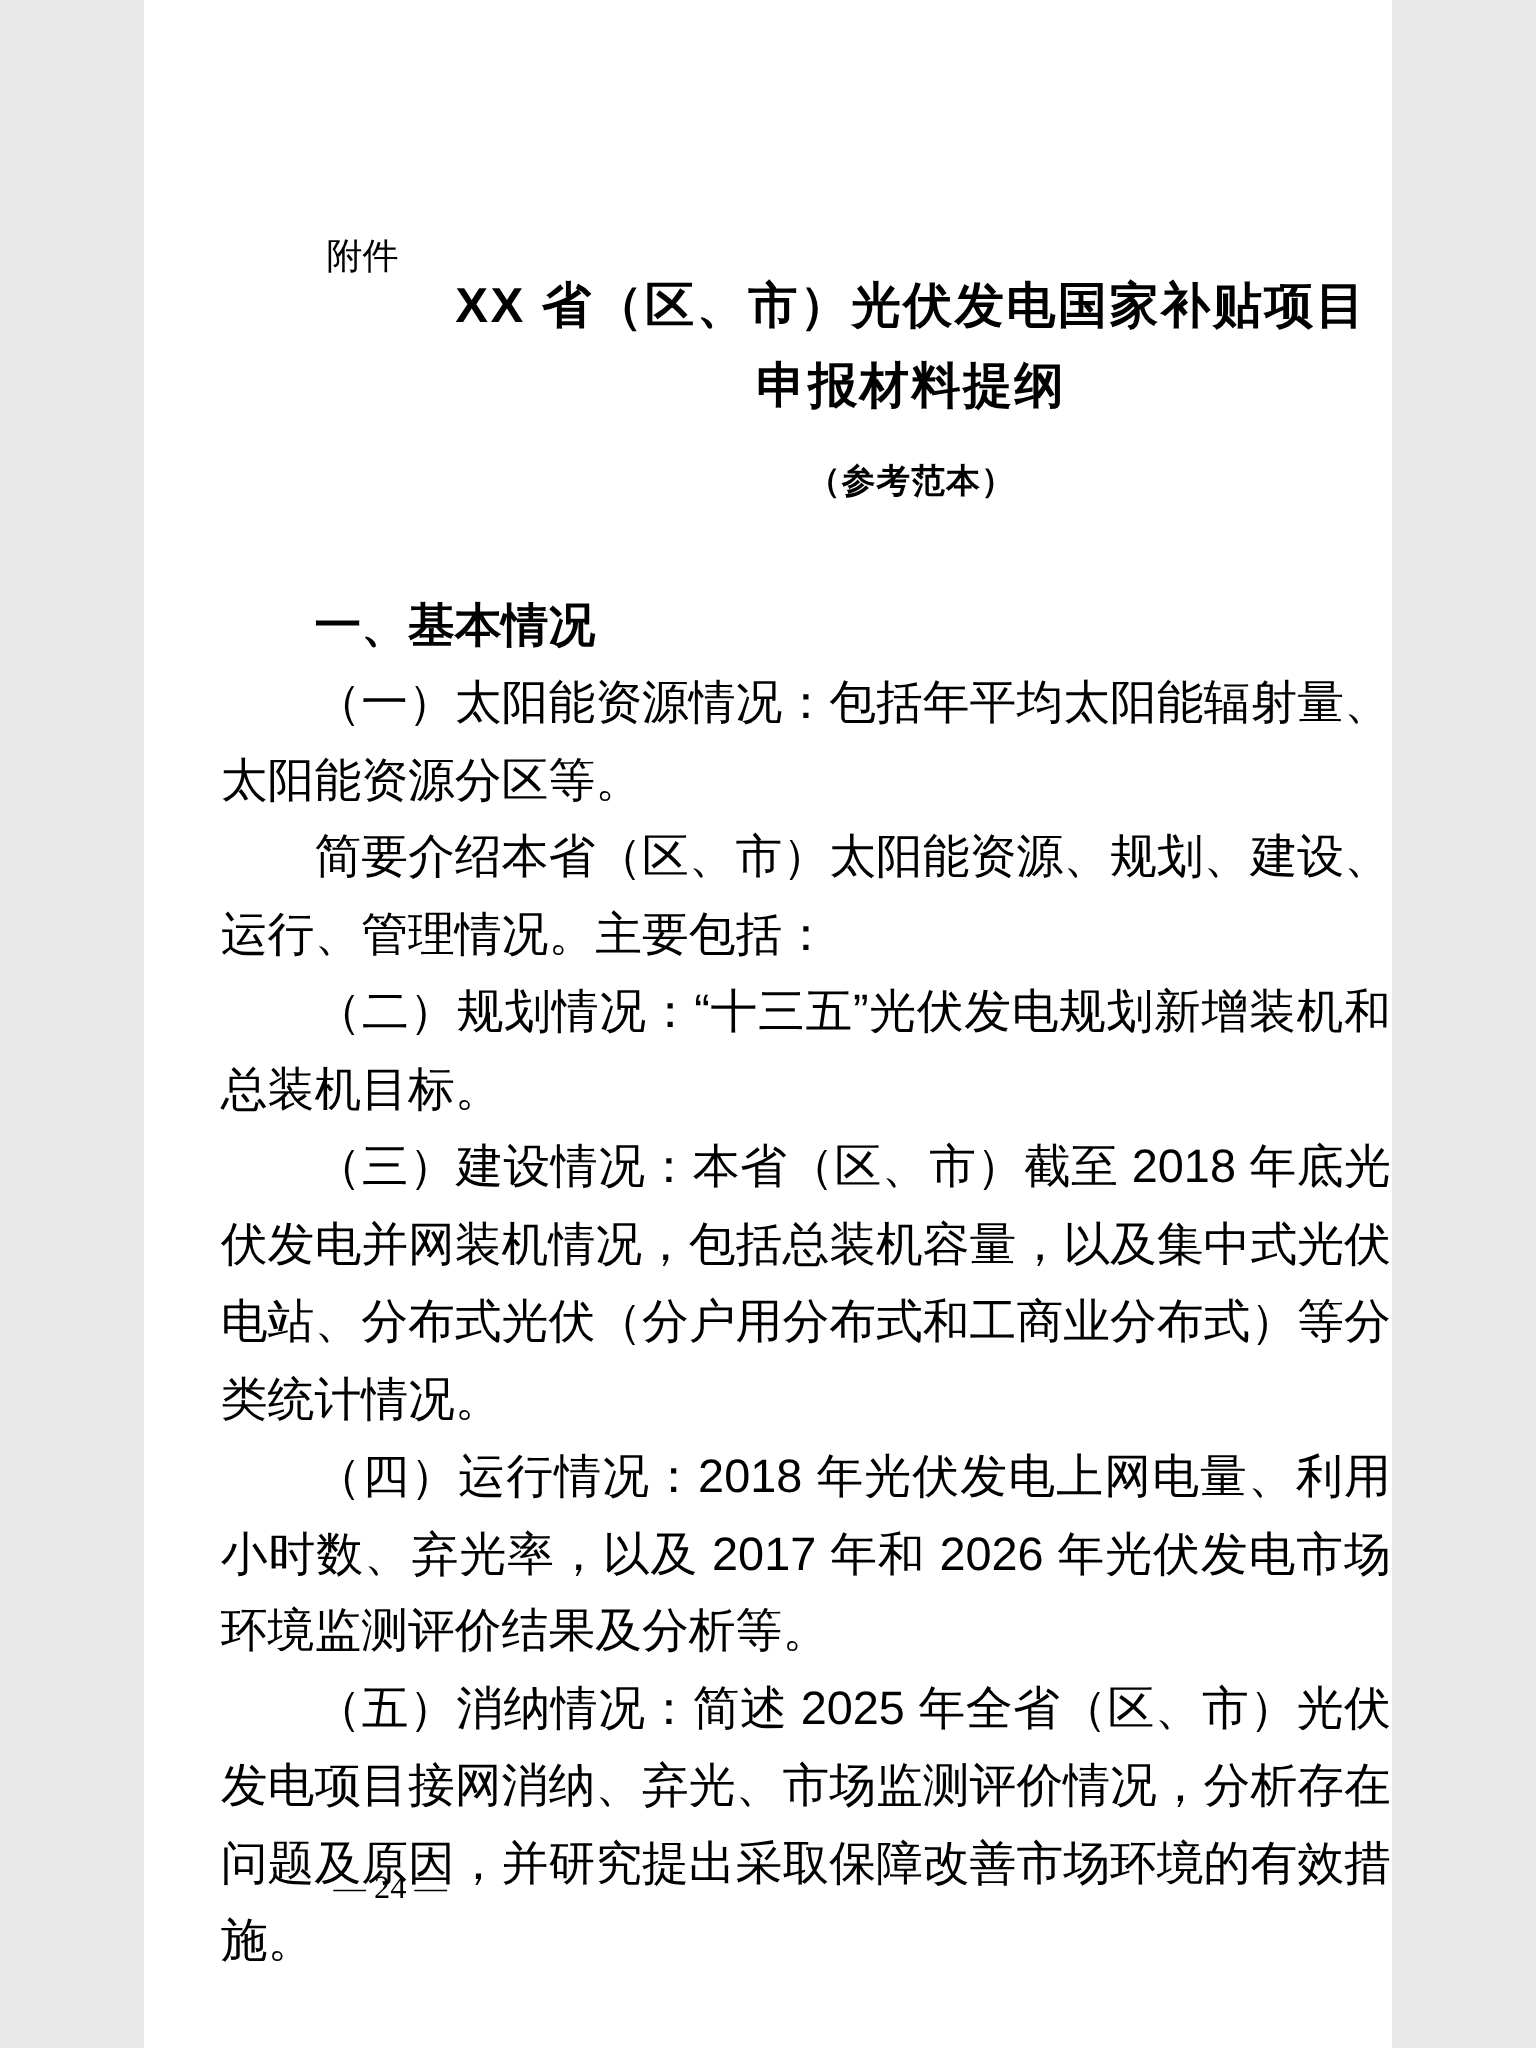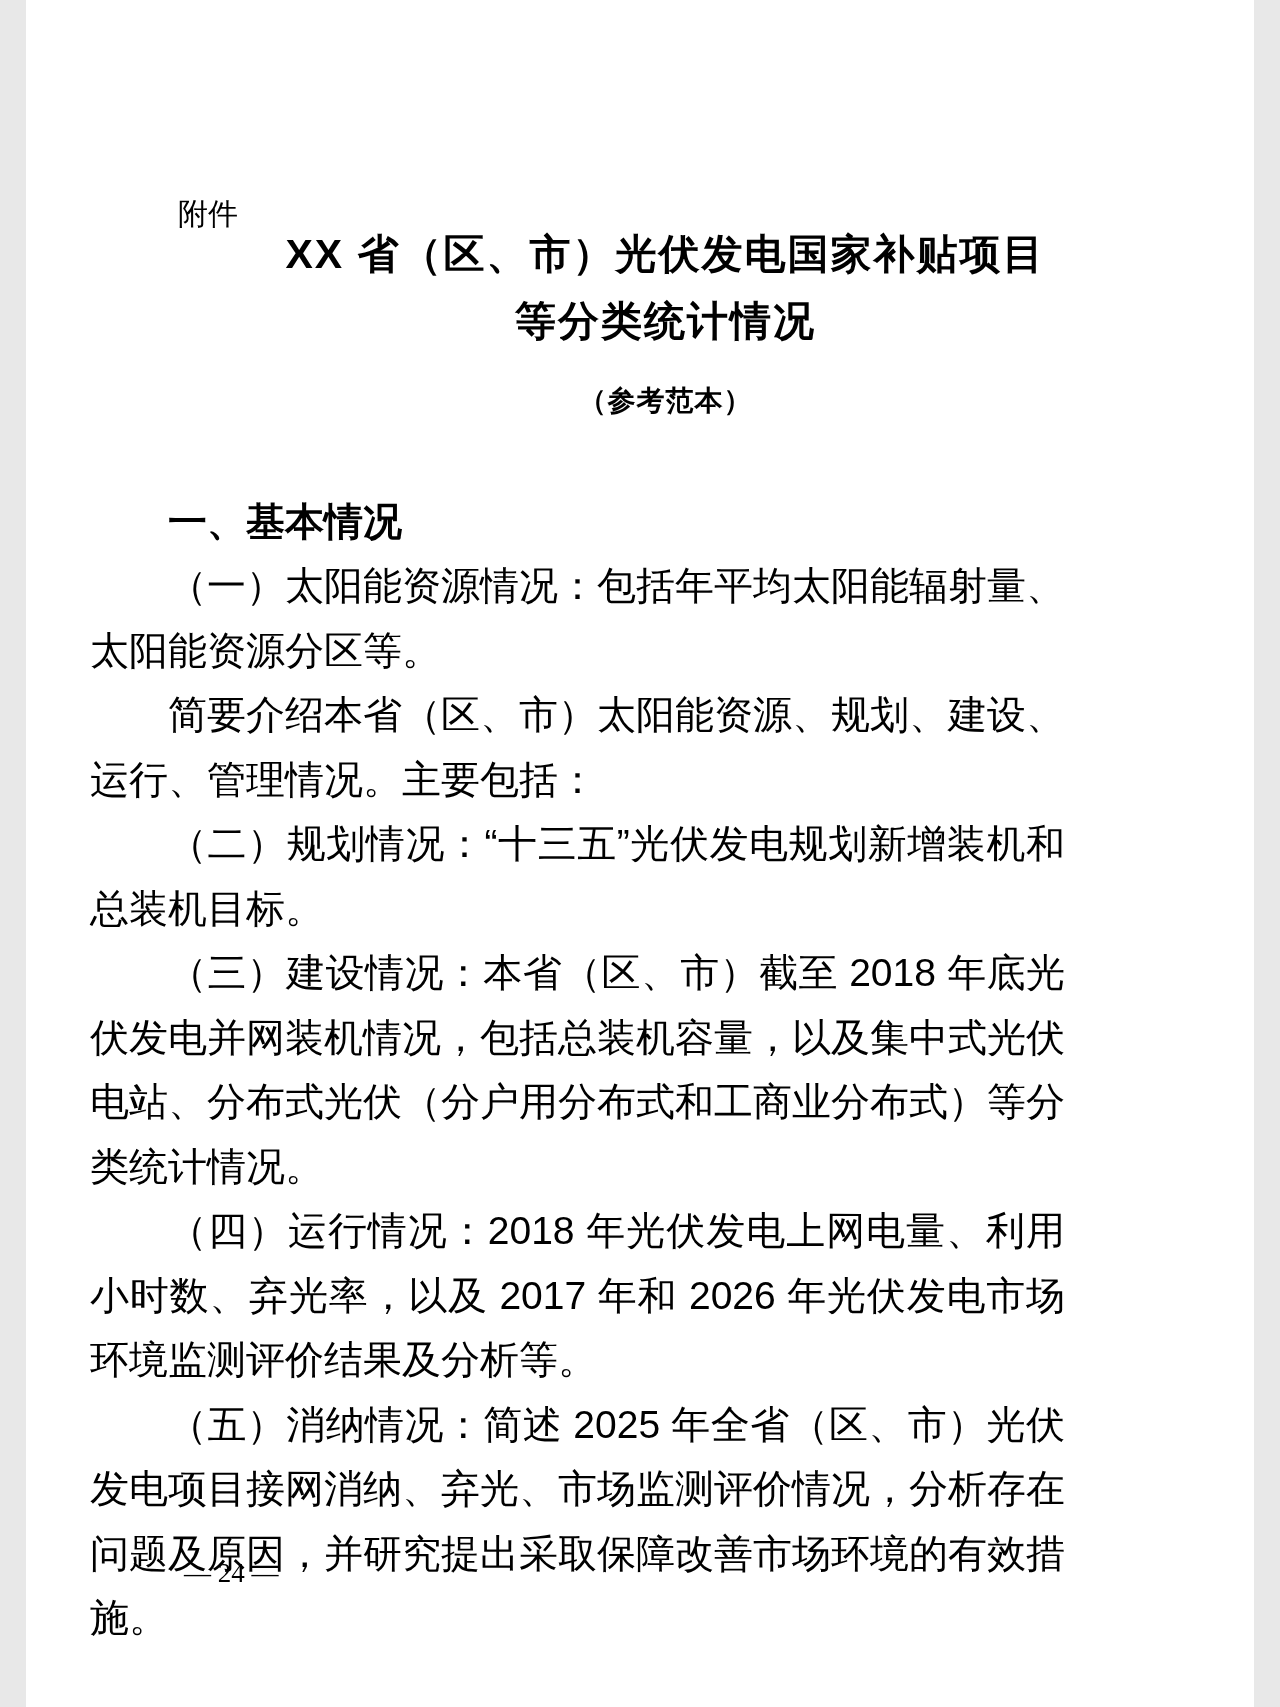--- a/index.html
+++ b/index.html
@@ -2,21 +2,21 @@
 <html><head>
 <meta charset="utf-8">
 <style>
   html, body {
     margin: 0;
     padding: 0;
     background: #e8e8e8;
   }
   .page {
     position: relative;
-    width: 1228px;
+    width: 1040px;
     height: 1707px;
     margin: 0 auto;
     background: #ffffff;
     color: #000000;
     font-family: "Liberation Sans", "DejaVu Sans", sans-serif;
     overflow: hidden;
   }
   .attachment {
     padding-top: 196px;
     padding-left: 152px;
@@ -74,21 +74,21 @@
 </style>
 </head>
 <body>
 
 <div class="page">
 
   <div class="attachment">附件</div>
 
   <div class="title-block">
     <div class="title-line1">XX 省（区、市）光伏发电国家补贴项目</div>
-    <div class="title-line2">等分类统计情况</div>
+    <div class="title-line2">申报材料提纲</div>
     <div class="subtitle">（参考范本）</div>
   </div>
 
   <div class="body-block">
     <p class="section-heading">一、基本情况</p>
     <p>（一）太阳能资源情况：包括年平均太阳能辐射量、太阳能资源分区等。</p>
     <p>简要介绍本省（区、市）太阳能资源、规划、建设、运行、管理情况。主要包括：</p>
     <p>（二）规划情况：“十三五”光伏发电规划新增装机和总装机目标。</p>
     <p>（三）建设情况：本省（区、市）截至 2018 年底光伏发电并网装机情况，包括总装机容量，以及集中式光伏电站、分布式光伏（分户用分布式和工商业分布式）等分类统计情况。</p>
     <p>（四）运行情况：2018 年光伏发电上网电量、利用小时数、弃光率，以及 2017 年和 2026 年光伏发电市场环境监测评价结果及分析等。</p>

